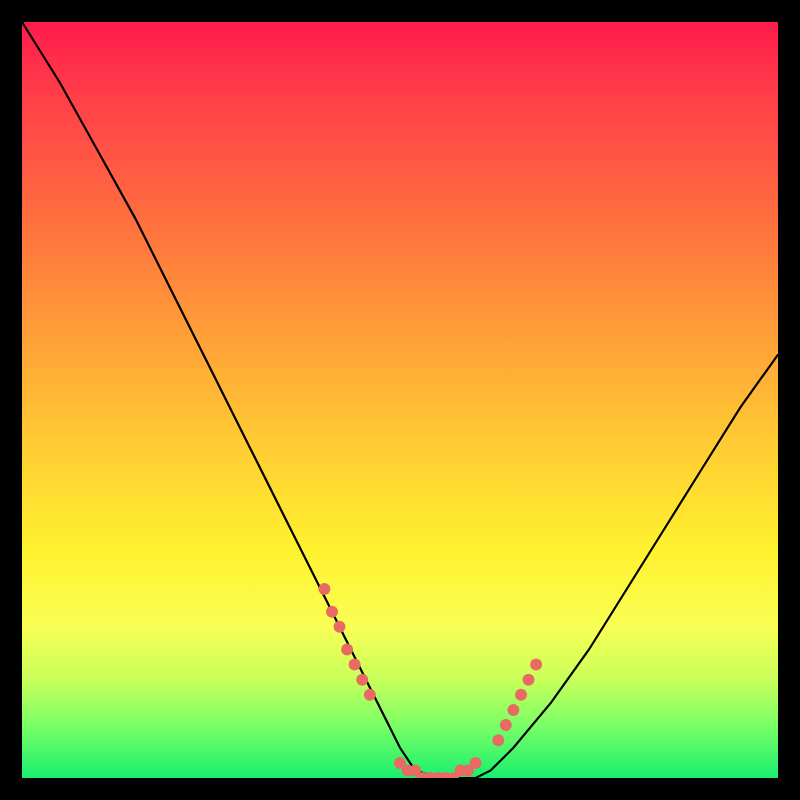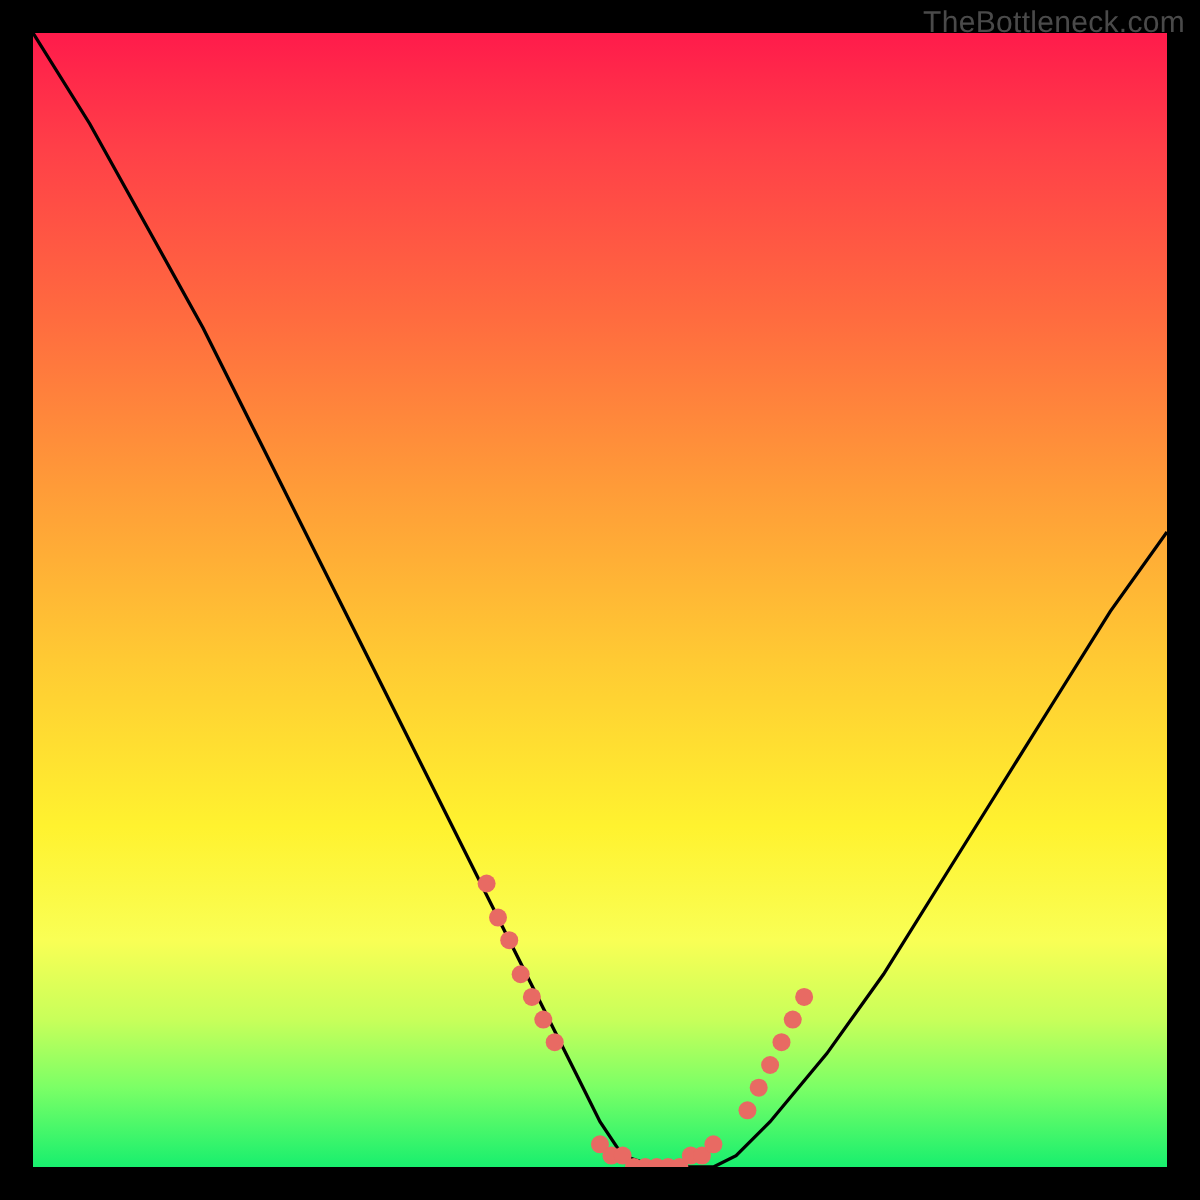--- a/index.html
+++ b/index.html
@@ -84,14 +84,13 @@
           <circle cx="476.3" cy="718.2" r="6" fill="#e86a63"></circle>
           <circle cx="483.8" cy="703.1" r="6" fill="#e86a63"></circle>
           <circle cx="491.4" cy="688.0" r="6" fill="#e86a63"></circle>
           <circle cx="499.0" cy="672.8" r="6" fill="#e86a63"></circle>
           <circle cx="506.5" cy="657.7" r="6" fill="#e86a63"></circle>
           <circle cx="514.1" cy="642.6" r="6" fill="#e86a63"></circle>
         </g>
     </svg>
   </div>
 
-  <div class="watermark">TheBottleneck.com</div>
 </div>
 
 </body></html>

